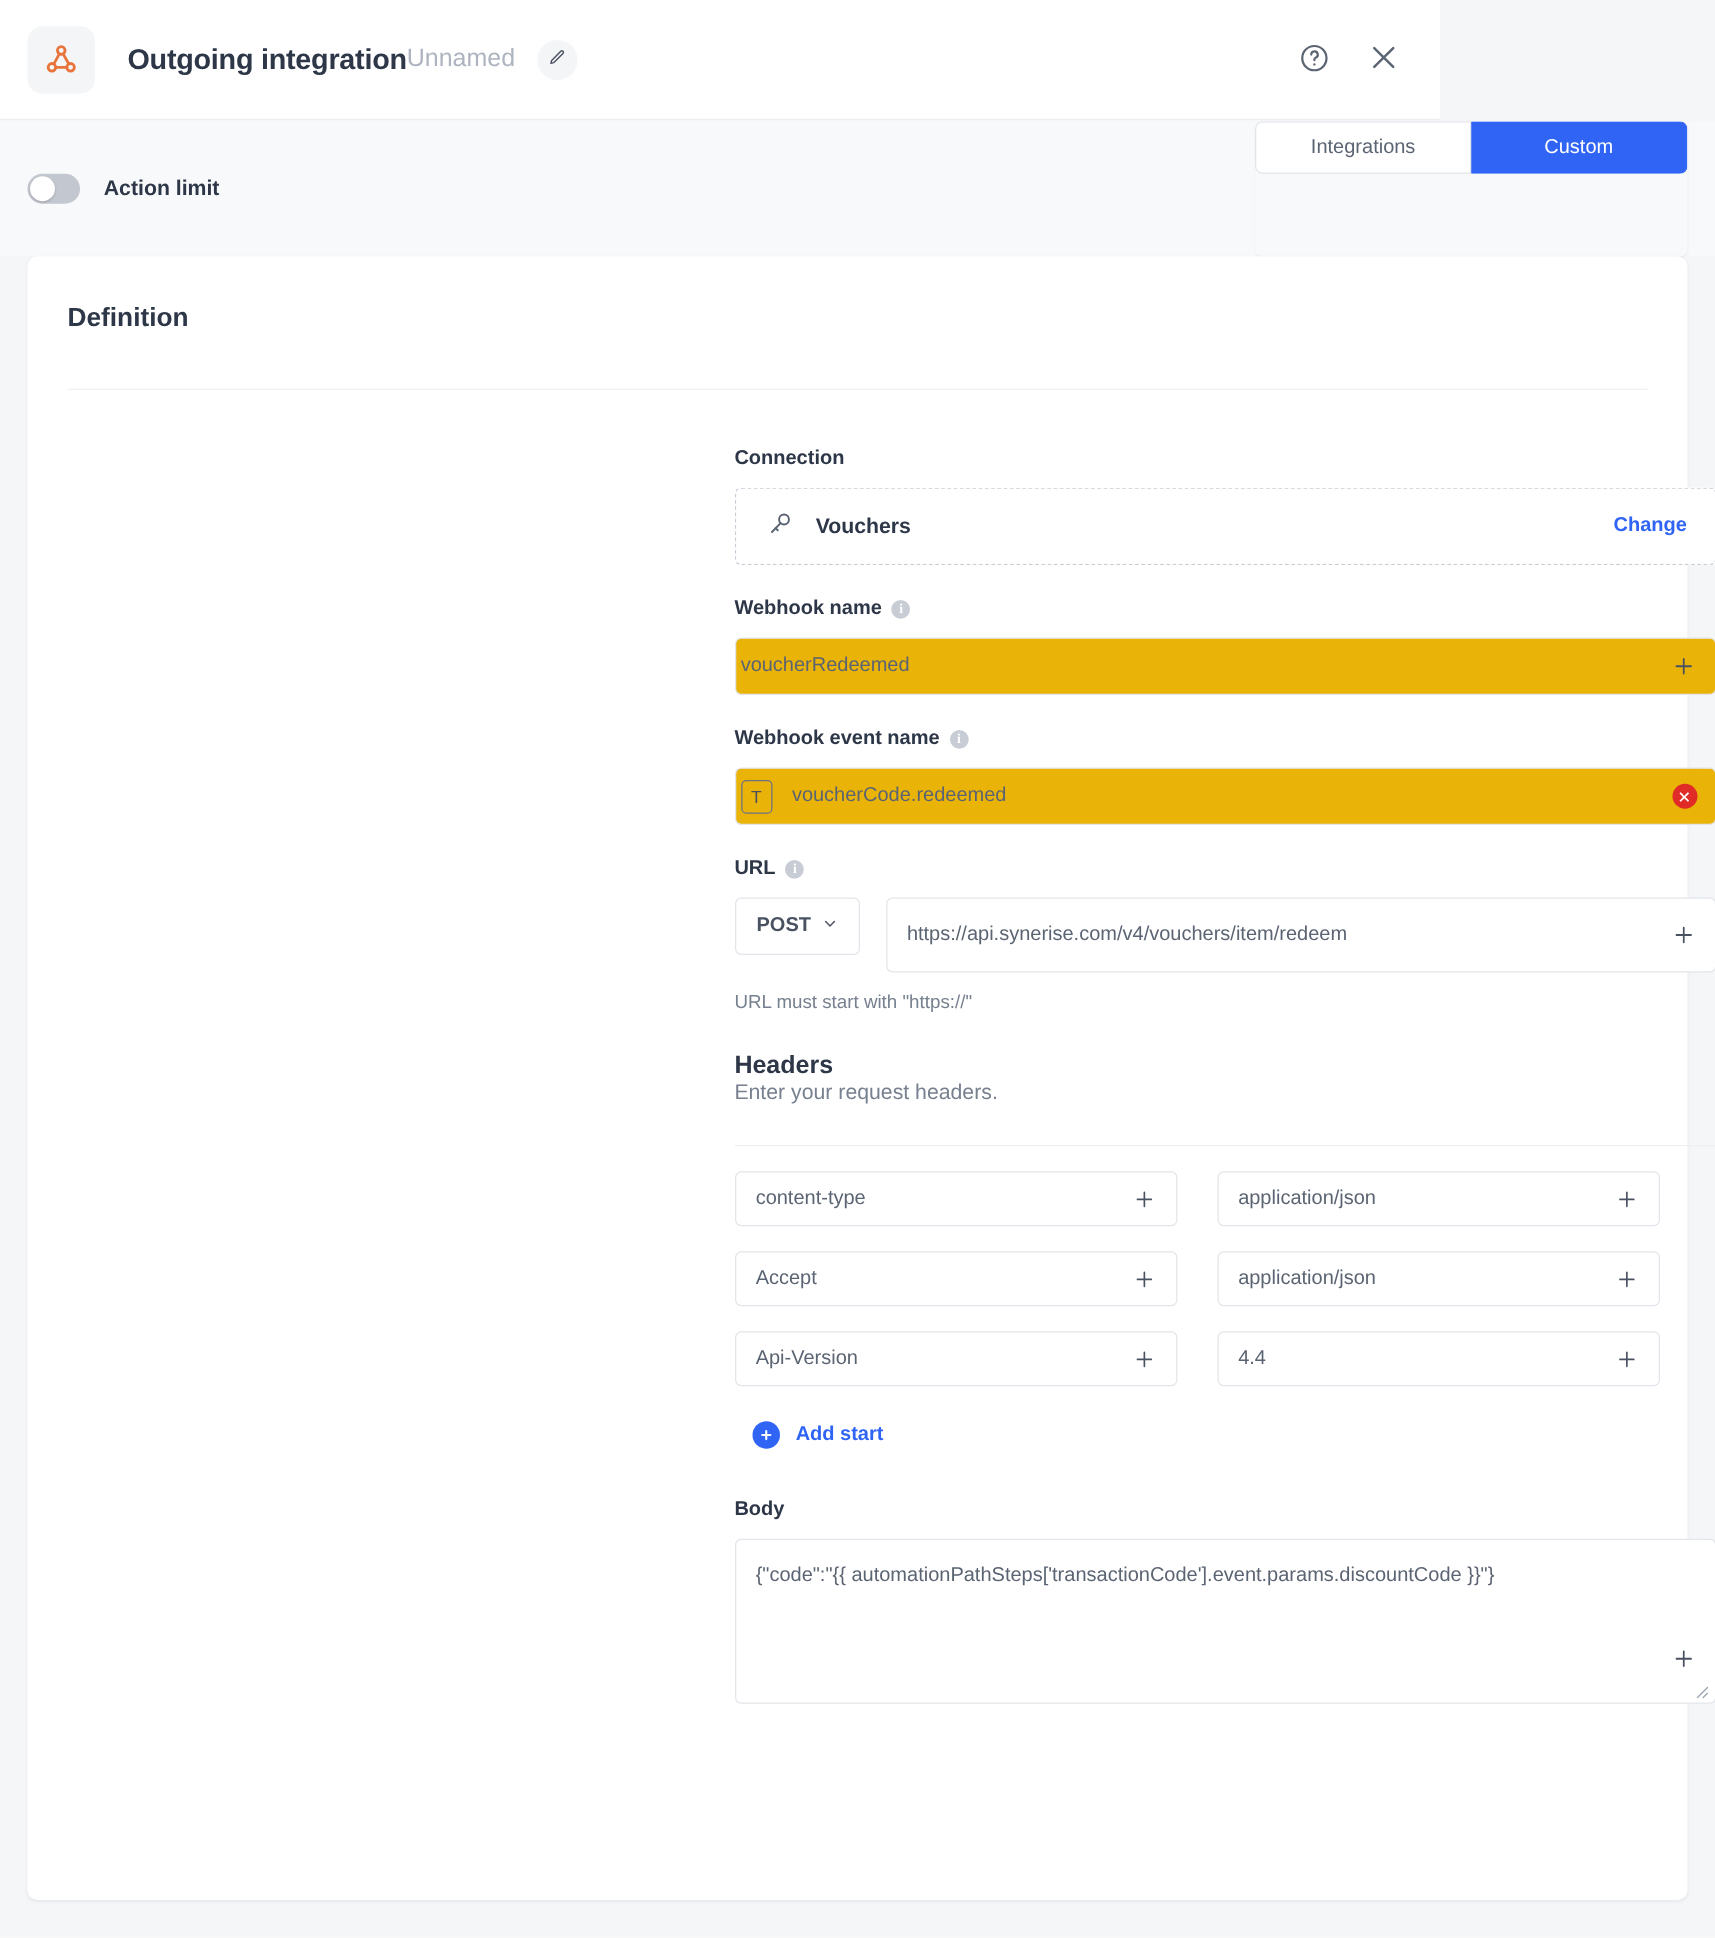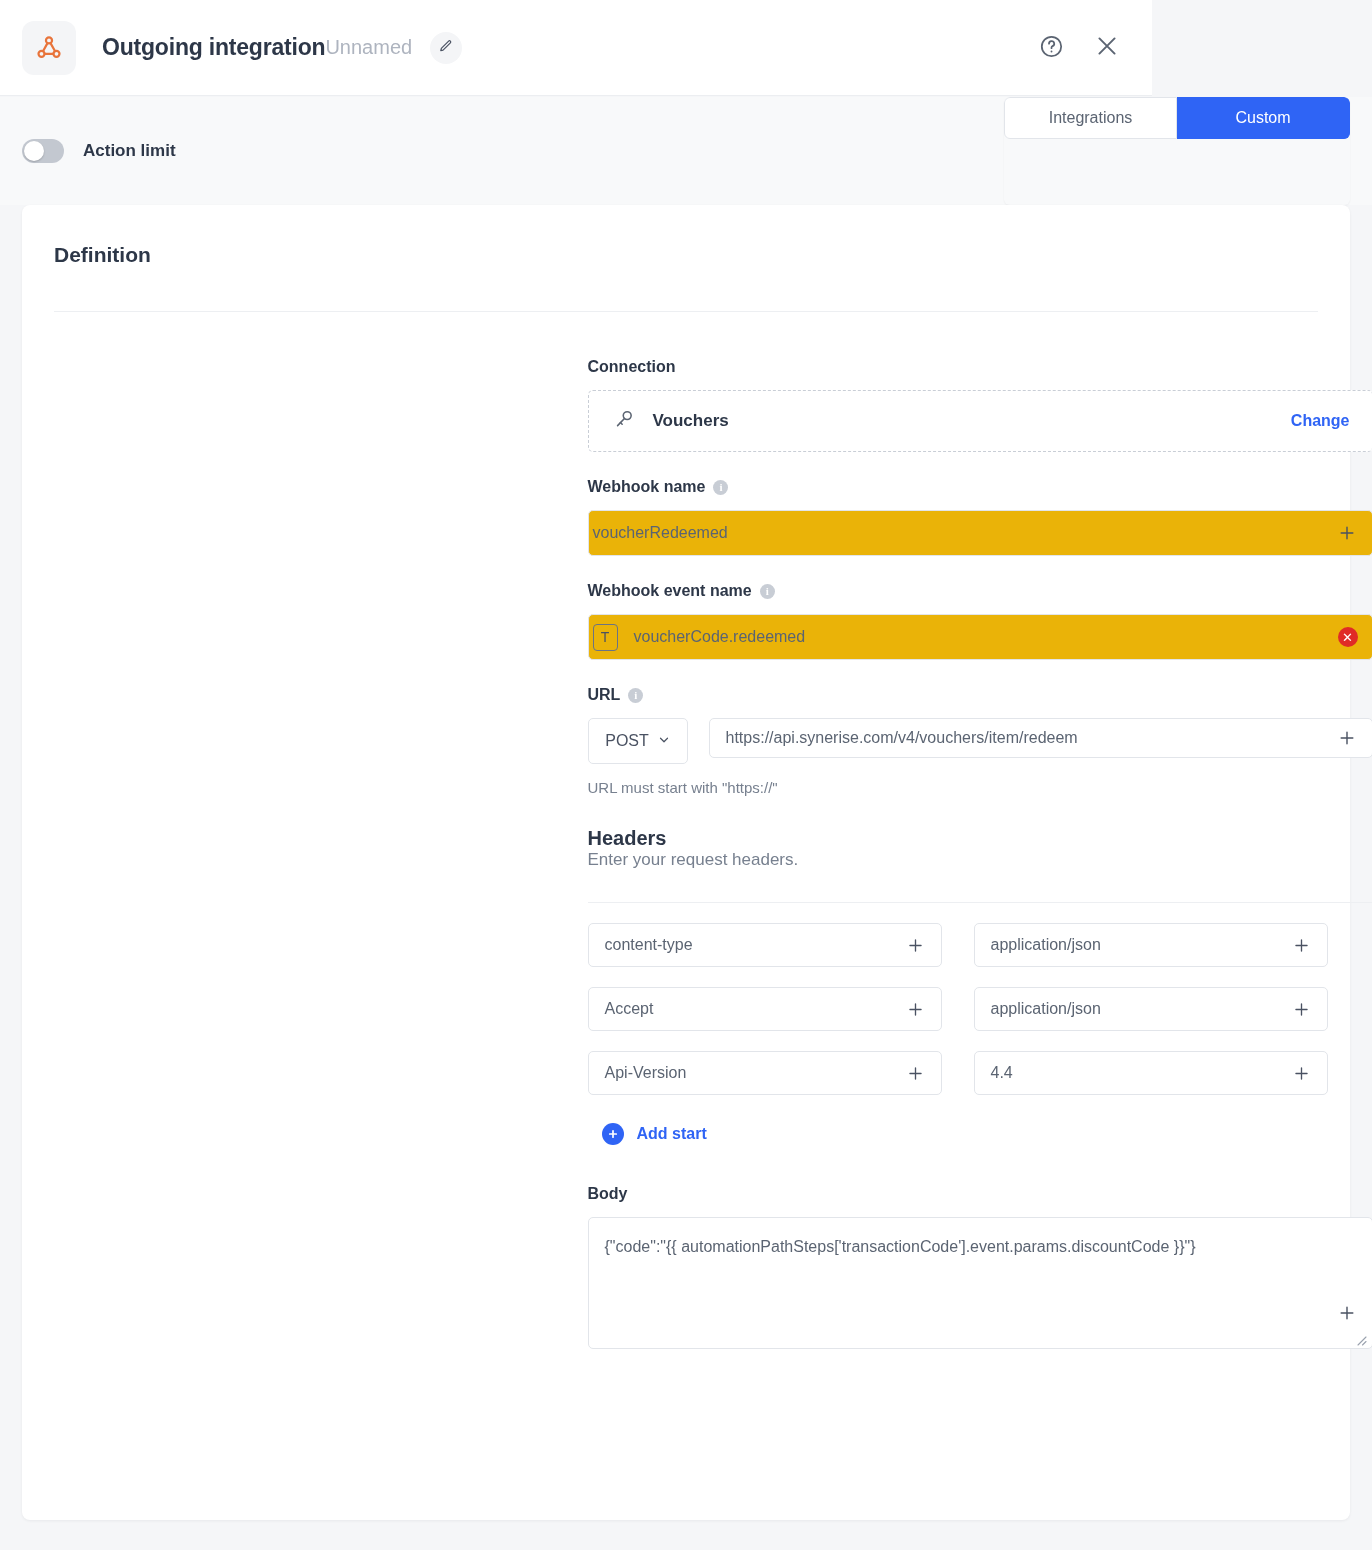--- a/index.html
+++ b/index.html
@@ -135,24 +135,24 @@
     width: 20px; height: 20px; border-radius: 50%; background: #e02b26;
     border: none; cursor: pointer; color: #fff; font-size: 13px; line-height: 1;
     display: flex; align-items: center; justify-content: center; padding: 0;
     font-family: "Liberation Sans", sans-serif;
   }
 
   .url-row { margin-top: 14px; display: flex; gap: 21px; }
   .method-select {
     width: 100px; height: 46px; border: 1px solid #e2e5ea; border-radius: 5px;
     background: #fff; display: flex; align-items: center; justify-content: center;
-    gap: 9px; font-size: 16px; color: #4a5262; cursor: pointer;
+    gap: 9px; font-size: 16px; color: #4a5262; cursor: pointer; font-weight: bold;
   }
   .url-input {
-    flex: 1; height: 40px; border: 1px solid #e2e5ea; border-radius: 5px;
+    flex: 1; height: 60px; border: 1px solid #e2e5ea; border-radius: 5px;
     background: #fff; display: flex; align-items: center; padding: 0 14px 0 16px;
   }
   .hint { margin-top: 15px; font-size: 15px; color: #77808f; }
 
   .section-title { margin-top: 31px; font-size: 20px; font-weight: bold; color: #2d3748; }
   .section-sub { font-size: 17px; color: #77808f; }
   .section-divider { margin-top: 32px; height: 1px; background: #edeff2; }
 
   .hdr-row { display: flex; gap: 32px; margin-top: 20px; }
   .hdr-cell {

